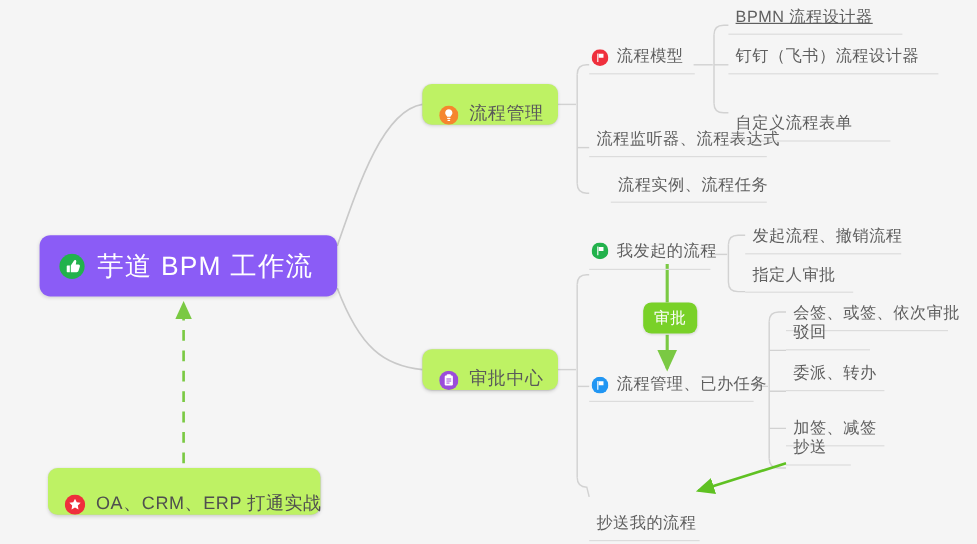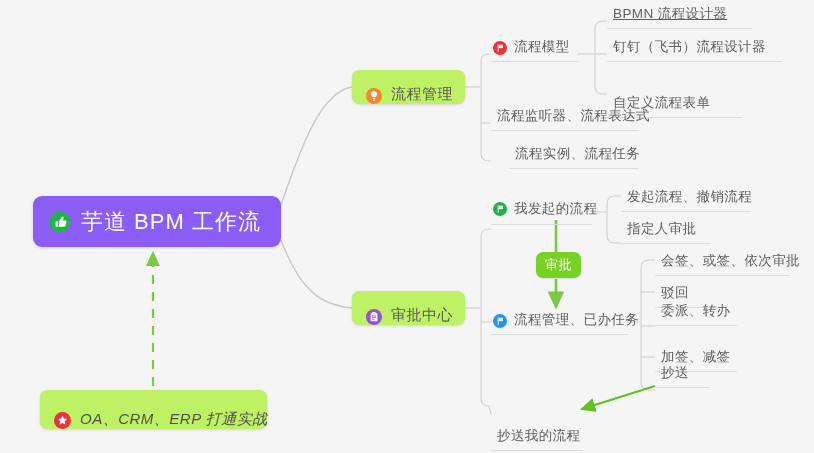--- a/index.html
+++ b/index.html
@@ -63,21 +63,21 @@
     background:#7ed321;
     background:#79d128;
     border-radius:7px;
     padding:4px 9px;
     font-size:13px;color:#ffffff;letter-spacing:.5px;
     box-shadow:0 1px 2px rgba(0,0,0,.10);
   }
 
   
   #note-card{
-    left:40px;top:390px;width:227px;height:39px;font-style:italic;
+    left:40px;top:390px;width:227px;height:39px;
   }
   #note-card .label{font-size:15px;color:#4f4f4f;}
 </style>
 </head>
 <body>
 
 <div id="stage">
 
   <svg class="wires" viewBox="0 0 814 453">
     <defs>
@@ -222,21 +222,21 @@
         <path d="M4.7 3.5h.95v7.2H4.7z" fill="#fff"></path>
         <path d="M5.9 3.8h4.0v3.3H5.9z" fill="#fff"></path>
       </svg>
     </span>
     <span>流程管理、已办任务</span>
   </div>
 
   <div class="leaf" style="left:655px;top:250px;width:135px;">
     <span>会签、或签、依次审批</span>
   </div>
-  <div class="leaf" style="left:655px;top:282px;width:70px;">
+  <div class="leaf" style="left:655px;top:266px;width:70px;">
     <span>驳回</span>
   </div>
   <div class="leaf" style="left:655px;top:300px;width:82px;">
     <span>委派、转办</span>
   </div>
   <div class="leaf" style="left:655px;top:346px;width:82px;">
     <span>加签、减签</span>
   </div>
   <div class="leaf" style="left:655px;top:362px;width:54px;">
     <span>抄送</span>

